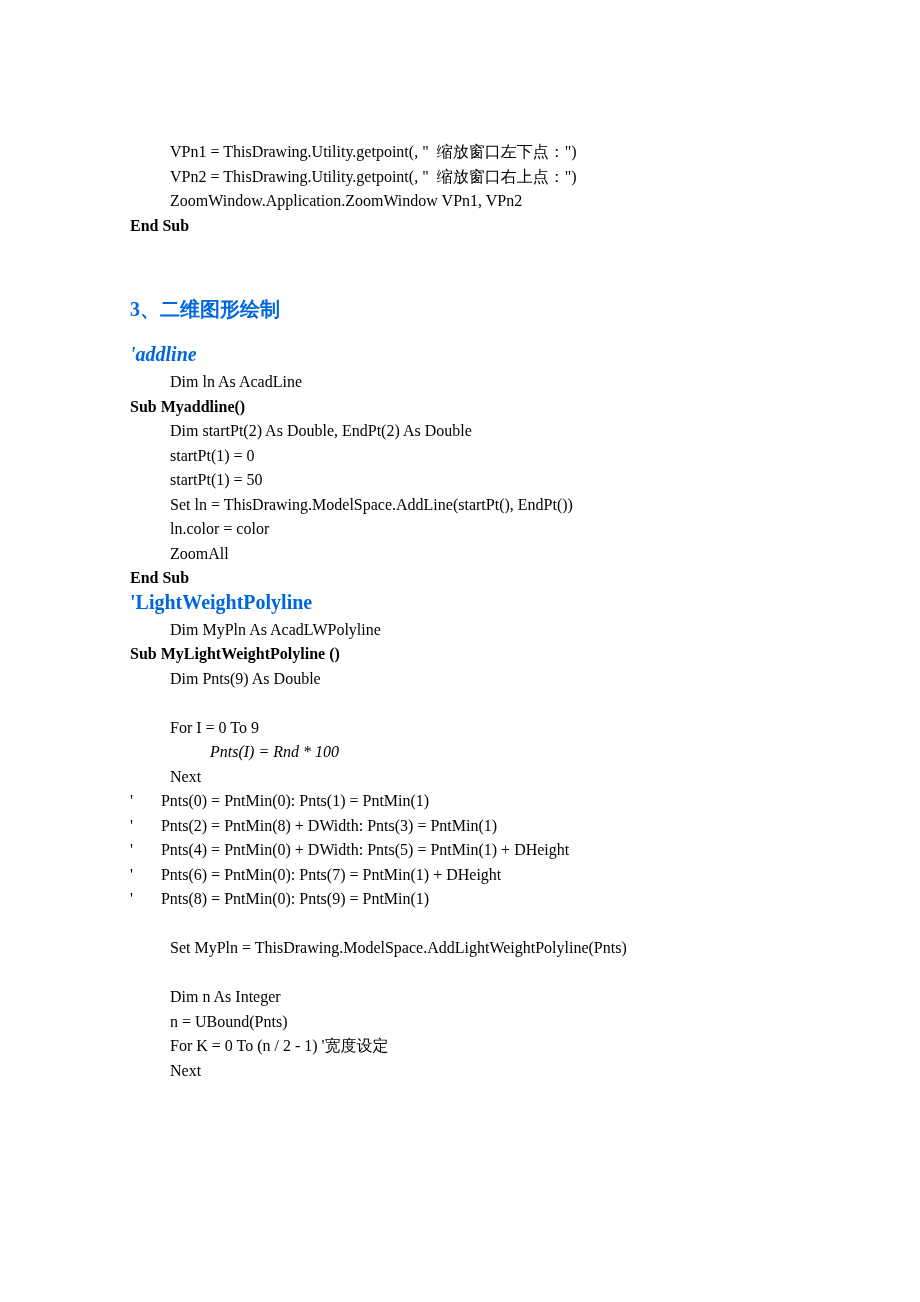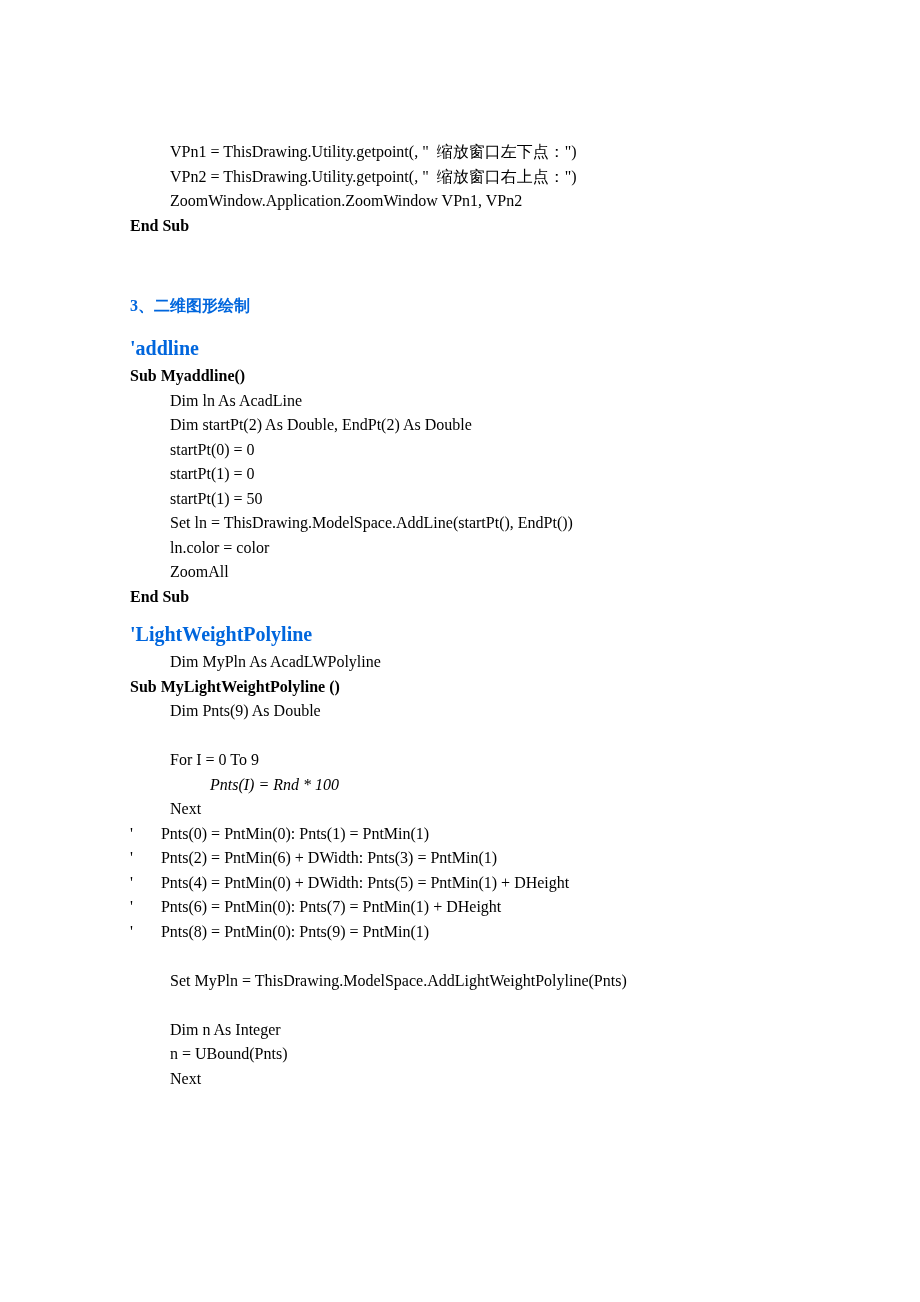--- a/index.html
+++ b/index.html
@@ -16,79 +16,80 @@
   .code-line {
     font-size: 16px;
     line-height: 24.5px;
     color: #000;
     white-space: pre;
   }
   .indent1 { padding-left: 40px; }
   .indent2 { padding-left: 80px; font-style: italic; }
   .bold { font-weight: bold; }
   .h-section {
-    font-size: 16px;
+    font-size: 20px;
     font-weight: bold;
     color: #0066dd;
     margin-top: 58px;
     margin-bottom: 6px;
   }
   .h-sub {
     font-size: 20px;
     font-weight: bold;
     color: #0066dd;
-    margin-top: 14px;
+    margin-top: 0;
     margin-bottom: 4px;
   }
   .h-sub-first {
     font-size: 20px;
     font-weight: bold;
     color: #0066dd;
     margin-top: 20px;
     margin-bottom: 4px;
+    font-style: italic;
   }
   .blank-line { height: 24.5px; }
 </style>
 </head>
 <body>
 
 <div class="page">
 
   <div class="code-line indent1">VPn1 = ThisDrawing.Utility.getpoint(, "  缩放窗口左下点：")</div>
   <div class="code-line indent1">VPn2 = ThisDrawing.Utility.getpoint(, "  缩放窗口右上点：")</div>
   <div class="code-line indent1">ZoomWindow.Application.ZoomWindow VPn1, VPn2</div>
   <div class="code-line bold">End Sub</div>
 
   <div class="h-section">3、二维图形绘制</div>
 
   <div class="h-sub-first">'addline</div>
+  <div class="code-line indent1">Dim ln As AcadLine</div>
   <div class="code-line bold">Sub Myaddline()</div>
-  <div class="code-line indent1">Dim ln As AcadLine</div>
   <div class="code-line indent1">Dim startPt(2) As Double, EndPt(2) As Double</div>
-  <div class="code-line indent1">startPt(0) = 0</div>
   <div class="code-line indent1">startPt(1) = 0</div>
   <div class="code-line indent1">startPt(1) = 50</div>
   <div class="code-line indent1">Set ln = ThisDrawing.ModelSpace.AddLine(startPt(), EndPt())</div>
   <div class="code-line indent1">ln.color = color</div>
   <div class="code-line indent1">ZoomAll</div>
   <div class="code-line bold">End Sub</div>
 
   <div class="h-sub">'LightWeightPolyline</div>
   <div class="code-line indent1">Dim MyPln As AcadLWPolyline</div>
   <div class="code-line bold">Sub MyLightWeightPolyline ()</div>
   <div class="code-line indent1">Dim Pnts(9) As Double</div>
   <div class="blank-line"></div>
   <div class="code-line indent1">For I = 0 To 9</div>
   <div class="code-line indent2">Pnts(I) = Rnd * 100</div>
   <div class="code-line indent1">Next</div>
   <div class="code-line">'       Pnts(0) = PntMin(0): Pnts(1) = PntMin(1)</div>
-  <div class="code-line">'       Pnts(2) = PntMin(6) + DWidth: Pnts(3) = PntMin(1)</div>
+  <div class="code-line">'       Pnts(2) = PntMin(8) + DWidth: Pnts(3) = PntMin(1)</div>
   <div class="code-line">'       Pnts(4) = PntMin(0) + DWidth: Pnts(5) = PntMin(1) + DHeight</div>
   <div class="code-line">'       Pnts(6) = PntMin(0): Pnts(7) = PntMin(1) + DHeight</div>
   <div class="code-line">'       Pnts(8) = PntMin(0): Pnts(9) = PntMin(1)</div>
   <div class="blank-line"></div>
   <div class="code-line indent1">Set MyPln = ThisDrawing.ModelSpace.AddLightWeightPolyline(Pnts)</div>
   <div class="blank-line"></div>
   <div class="code-line indent1">Dim n As Integer</div>
   <div class="code-line indent1">n = UBound(Pnts)</div>
+  <div class="code-line indent1">For K = 0 To (n / 2 - 1) '宽度设定</div>
   <div class="code-line indent1">Next</div>
 
 </div>
 
 </body></html>

